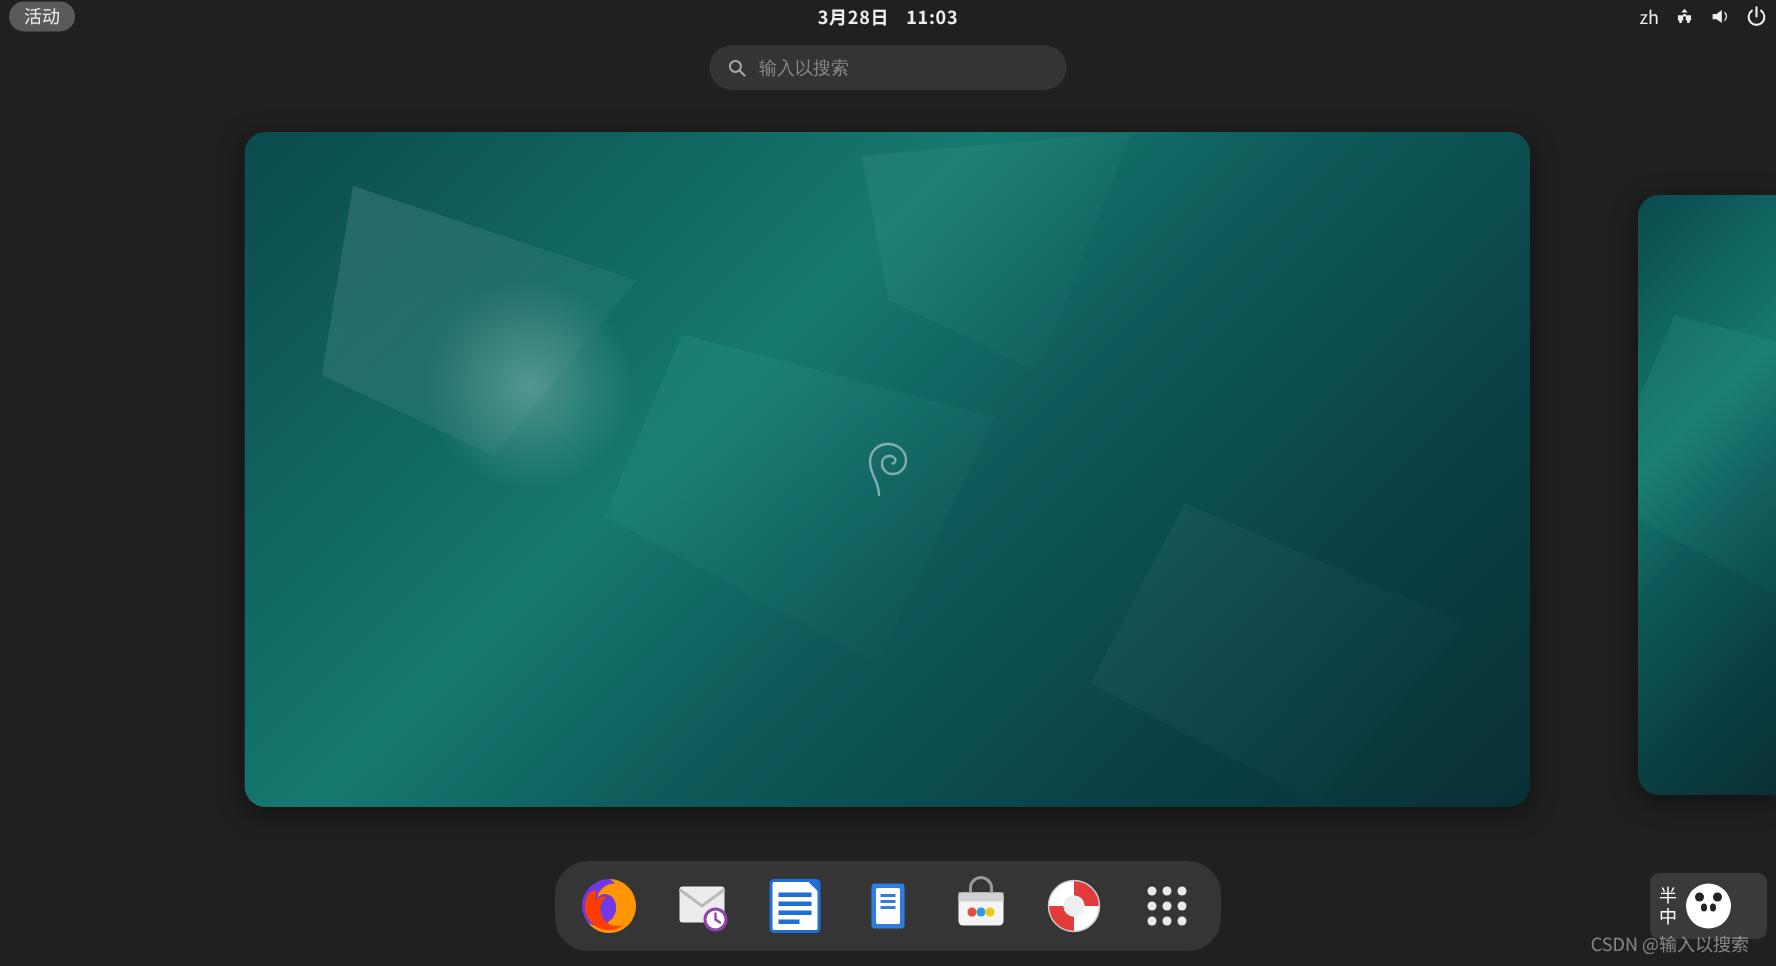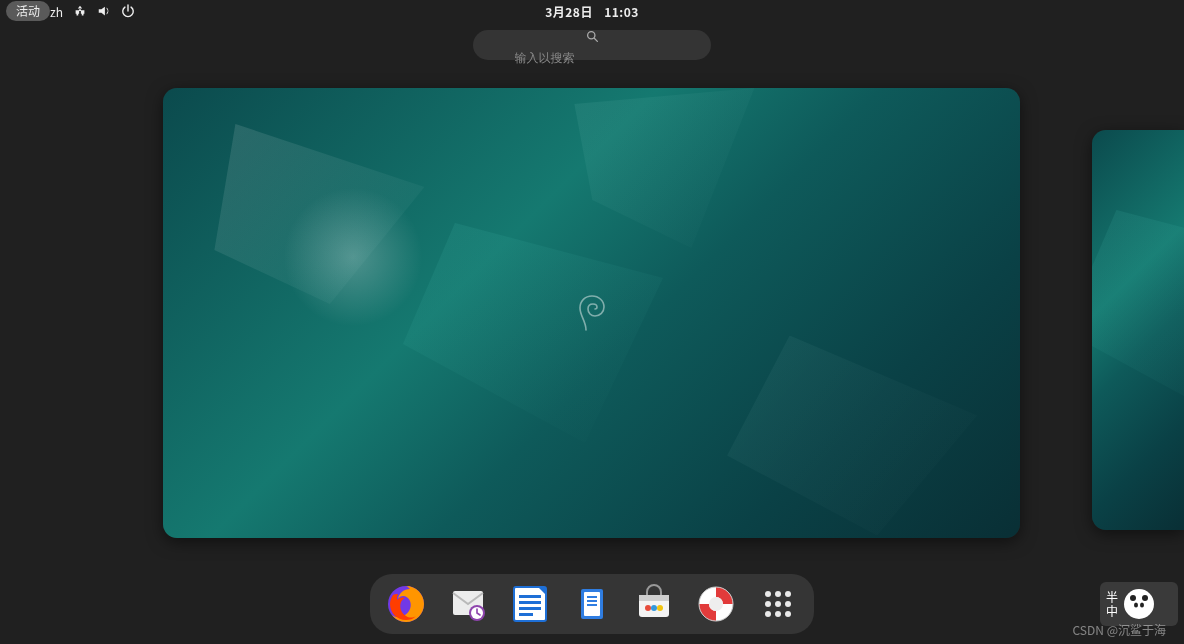--- a/index.html
+++ b/index.html
@@ -10,20 +10,21 @@
       color: #eee;
       overflow: hidden;
       position: relative;
     }
 
     
     .top-panel {
       height: 22px;
       display: flex;
       align-items: center;
+      justify-content: space-between;
       padding: 0 6px;
       font-size: 12px;
     }
     .activities-btn {
       background: #5a5a5a;
       border-radius: 10px;
       padding: 1px 10px 2px;
       cursor: pointer;
     }
     .clock {
@@ -41,21 +42,20 @@
 
     
     .search-wrap {
       margin: 8px auto 0;
       width: 238px; height: 30px;
       background: rgba(255,255,255,.09);
       border-radius: 15px;
       display: flex; align-items: center;
       padding: 0 12px;
       gap: 8px;
-      flex-direction: column;
     }
     .search-ico { width: 13px; height: 13px; fill: #aaa; flex: 0 0 auto; }
     .search-input {
       flex: 1;
       background: transparent; border: 0; outline: 0;
       color: #ddd; font-size: 12px;
     }
     .search-input::placeholder { color: #888; }
 
     
@@ -276,13 +276,13 @@
   <div class="panda-circle">
     <svg width="22" height="22" viewBox="0 0 22 22">
         <circle cx="11" cy="11" r="10" fill="#fff"></circle>
         <circle cx="5" cy="5" r="3" fill="#222"></circle>
         <circle cx="17" cy="5" r="3" fill="#222"></circle>
         <ellipse cx="8" cy="12" rx="2" ry="2.6" fill="#222"></ellipse>
         <ellipse cx="14" cy="12" rx="2" ry="2.6" fill="#222"></ellipse>
       </svg>
   </div>
 </div>
-<div class="watermark">CSDN @沉鲨于海</div>
+<div class="watermark">CSDN @输入以搜索</div>
 
 </body></html>

